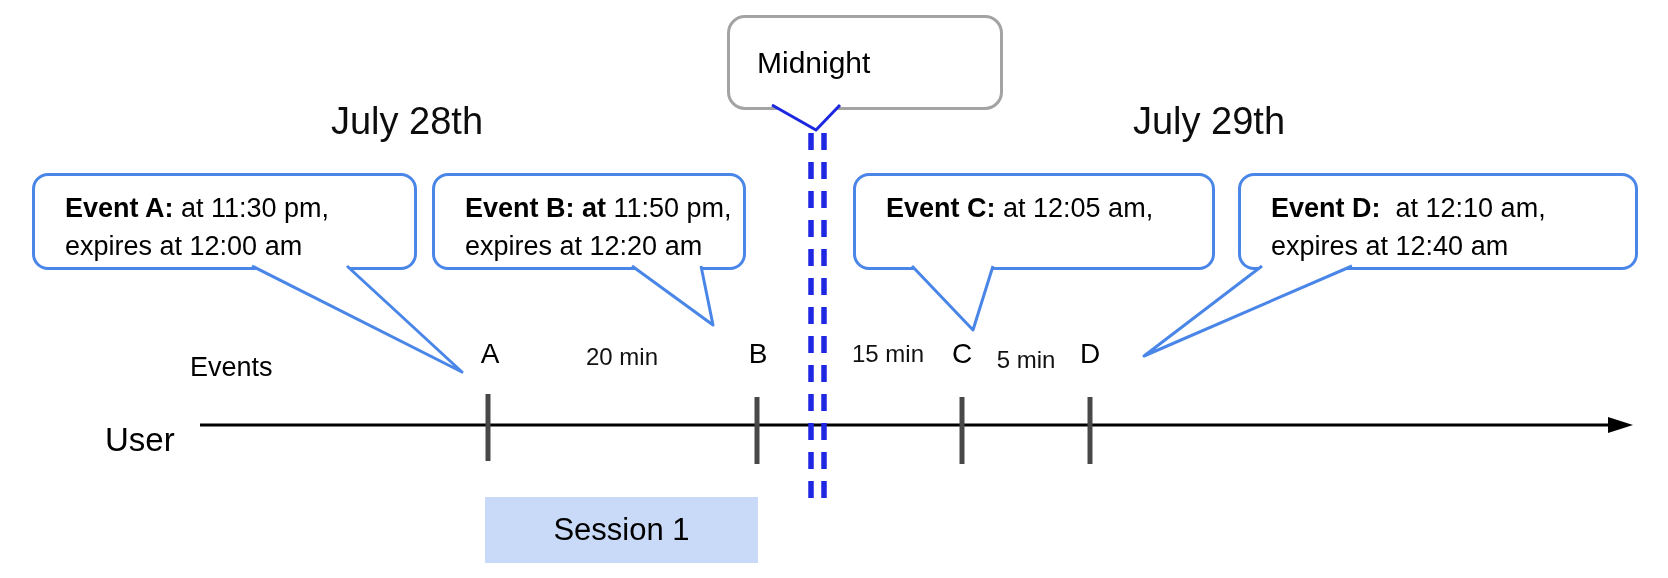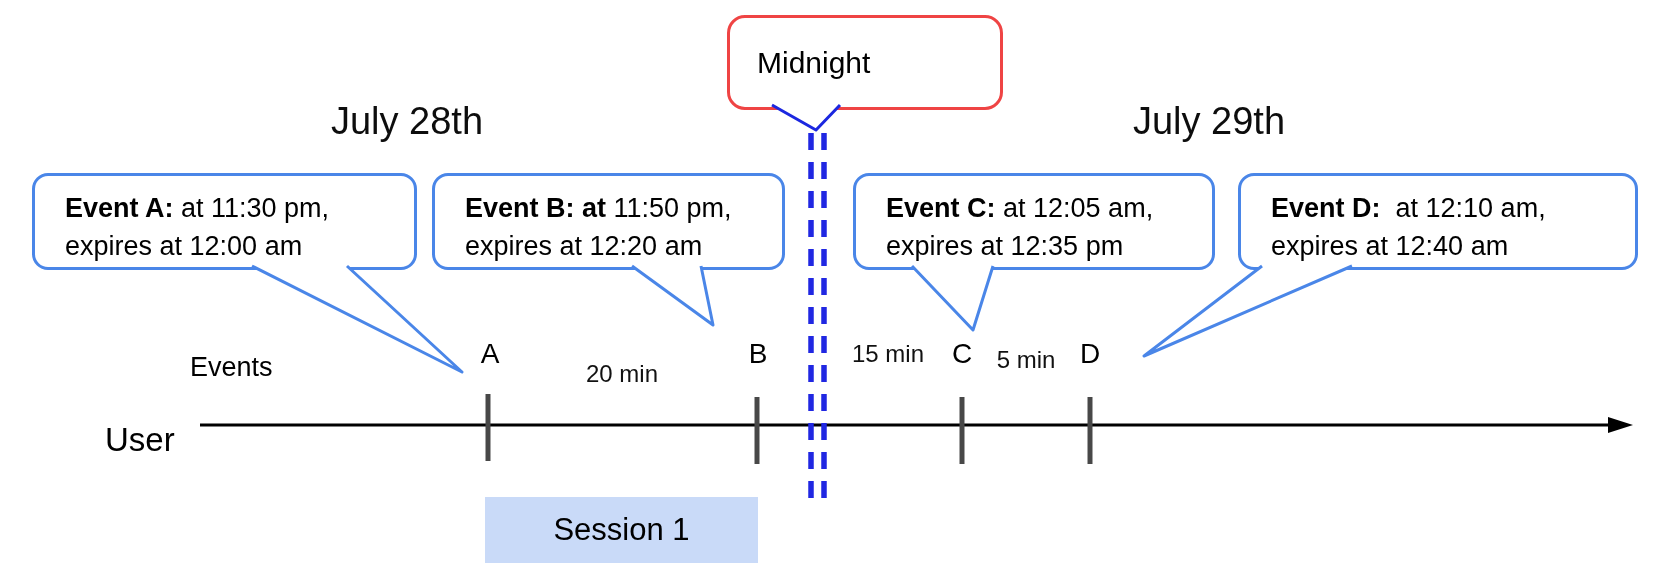--- a/index.html
+++ b/index.html
@@ -28,21 +28,21 @@
     font-size:27px;
     line-height:38px;
     padding:13px 8px 0 30px;
     white-space:nowrap;
   }
   .callout b { font-weight:bold; }
   .midnight {
     position:absolute;
     left:727px; top:15px; width:276px; height:95px;
     background:#ffffff;
-    border:3px solid #ef4444;
+    border:3px solid #a3a3a3;
     border-radius:18px;
     box-sizing:border-box;
     font-size:30px;
     display:flex; align-items:center;
     padding-left:27px;
   }
   .tick-letter {
     position:absolute; top:338px;
     font-size:28px;
     transform:translateX(-50%);
@@ -76,42 +76,41 @@
   <div class="abs date-label" style="left:1193px; top:100px;margin-left:16px;">July 29th</div>
 
   <div class="midnight">
     <span>Midnight</span>
   </div>
 
   <div class="callout" style="left:25px;  width:385px;margin-left:7px;">
     <b>Event A:</b><span> at 11:30 pm,</span><br>
     <span>expires at 12:00 am</span>
   </div>
-  <div class="callout" style="left:432px; width:353px;">
+  <div class="callout" style="left:432px; width:314px;">
     <b>Event B: at</b><span> 11:50 pm,</span><br>
     <span>expires at 12:20 am</span>
   </div>
   <div class="callout" style="left:853px; width:362px;">
     <b>Event C:</b><span> at 12:05 am,</span><br>
-    <span>expires at 12:35 pm</span>
   </div>
   <div class="callout" style="left:1238px; width:400px;">
     <b>Event D:</b><span> &nbsp;at 12:10 am,</span><br>
     <span>expires at 12:40 am</span>
   </div>
 
   <div class="side-label" style="left:190px; top:352px; font-size:27px;">Events</div>
   <div class="side-label" style="left:105px; top:421px; font-size:33px;">User</div>
 
   <div class="tick-letter" style="left:490px;">A</div>
   <div class="tick-letter" style="left:758px;">B</div>
   <div class="tick-letter" style="left:962px;">C</div>
   <div class="tick-letter" style="left:1090px;">D</div>
 
-  <div class="interval-label" style="left:622px;  top:360px;">20 min</div>
+  <div class="interval-label" style="left:622px;  top:343px;">20 min</div>
   <div class="interval-label" style="left:888px;  top:340px;">15 min</div>
   <div class="interval-label" style="left:1026px; top:346px;">5 min</div>
 
   <div class="session-box" style="left:485px; width:273px;">
     <span>Session 1</span>
   </div>
 
   <svg class="overlay" viewBox="0 0 1668 578">
 
     <line x1="200" y1="425" x2="1618" y2="425" stroke="#000000" stroke-width="3"></line>

